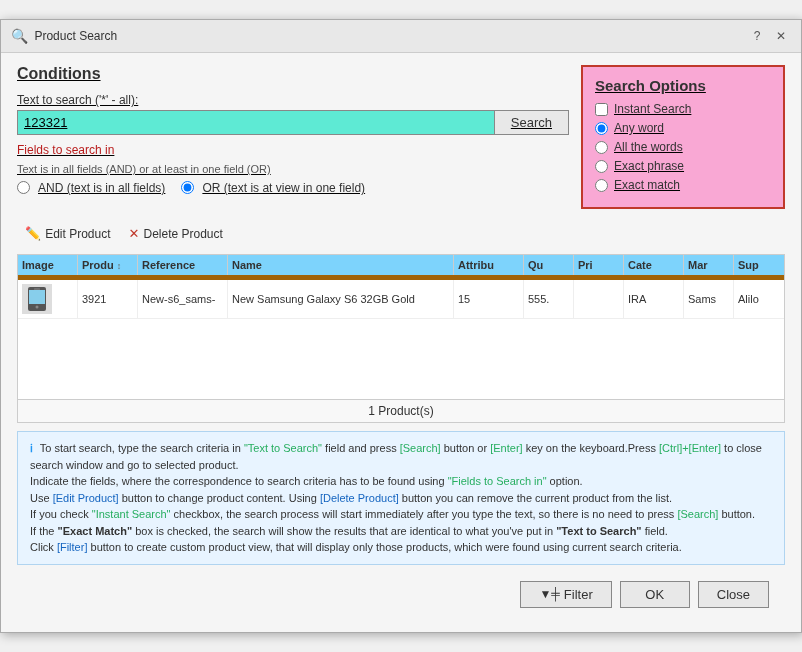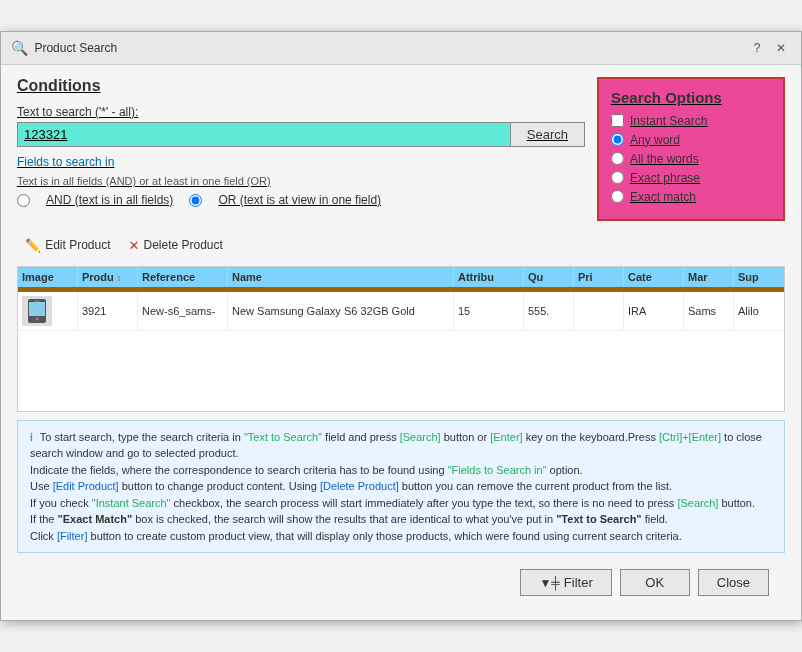--- a/index.html
+++ b/index.html
@@ -98,21 +98,21 @@
       color: #333;
     }
     .fields-row {
       display: flex;
       align-items: center;
       gap: 6px;
       margin-bottom: 6px;
     }
     .fields-label {
       font-size: 12px;
-      color: #0369a1;
+      color: #b91c1c;
       white-space: nowrap;
     }
     .fields-select-wrapper {
       flex: 1;
       position: relative;
     }
     .fields-select {
       width: 100%;
       padding: 3px 6px;
       background: #1565C0;
@@ -139,35 +139,35 @@
       margin-bottom: 6px;
     }
     .radio-row {
       display: flex;
       align-items: center;
       gap: 16px;
       margin-top: 4px;
     }
     .radio-group {
       display: flex;
-      align-items: flex-end;
-      gap: 16px;
+      align-items: flex-start;
+      gap: 8px;
       cursor: pointer;
     }
     .radio-group input[type=radio] {
       cursor: pointer;
     }
     .radio-label {
       font-size: 12px;
       color: #333;
     }
     .search-options-panel {
-      width: 188px;
+      width: 204px;
       border: 2px solid #c0392b;
-      background: #ec4899;
+      background: #f9a8d4;
       padding: 10px 12px;
       flex-shrink: 0;
     }
     .options-title {
       font-size: 15px;
       font-weight: bold;
       color: #333;
       margin-bottom: 8px;
     }
     .option-row {
@@ -414,20 +414,21 @@
         <div class="td">15</div>
         <div class="td">555.</div>
         <div class="td"></div>
         <div class="td">IRA</div>
         <div class="td">Sams</div>
         <div class="td">Alilo</div>
       </div>
 
       <div class="table-empty"></div>
 
+      <div class="table-footer">1 Product(s)</div>
     </div>
 
     <div class="info-panel">
       <span class="info-icon">ℹ</span>
       <span>
         To start search, type the search criteria in <span class="highlight-green">"Text to Search"</span> field and press <span class="highlight-green">[Search]</span> button or <span class="highlight-green">[Enter]</span> key on the keyboard.Press <span class="highlight-green">[Ctrl]+[Enter]</span> to close search window and go to selected product.<br>
         Indicate the fields, where the correspondence to search criteria has to be found using <span class="highlight-green">"Fields to Search in"</span> option.<br>
         Use <span class="highlight-blue">[Edit Product]</span> button to change product content. Using <span class="highlight-blue">[Delete Product]</span> button you can remove the current product from the list.<br>
         If you check <span class="highlight-green">"Instant Search"</span> checkbox, the search process will start immediately after you type the text, so there is no need to press <span class="highlight-green">[Search]</span> button.<br>
         If the <span class="highlight-bold">"Exact Match"</span> box is checked, the search will show the results that are identical to what you've put in <span class="highlight-bold">"Text to Search"</span> field.<br>

